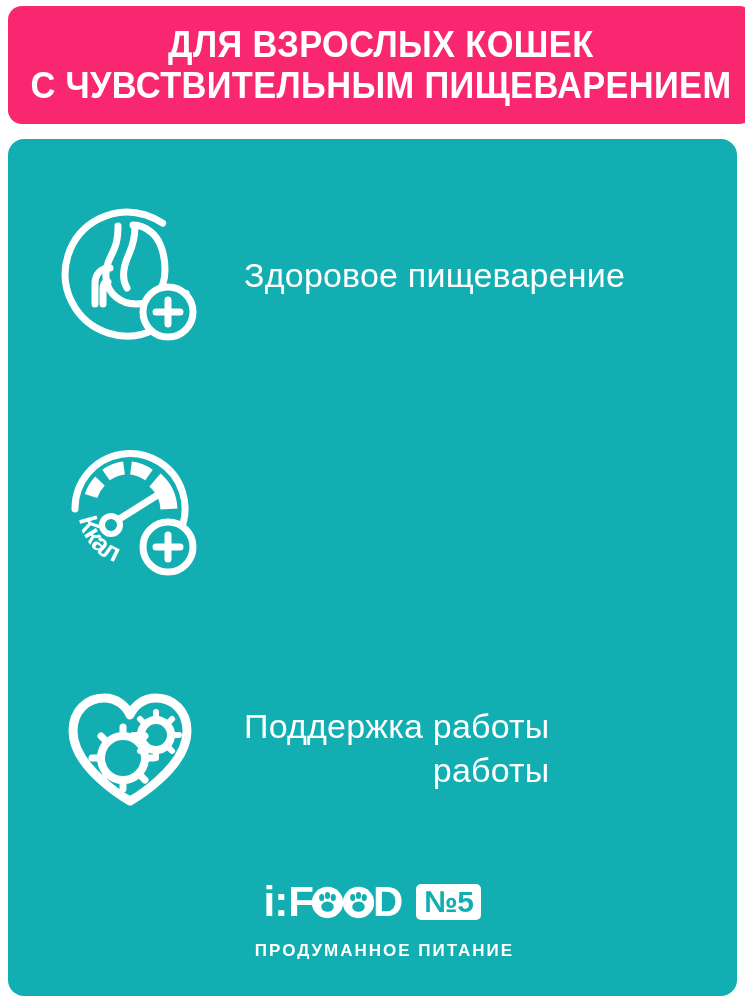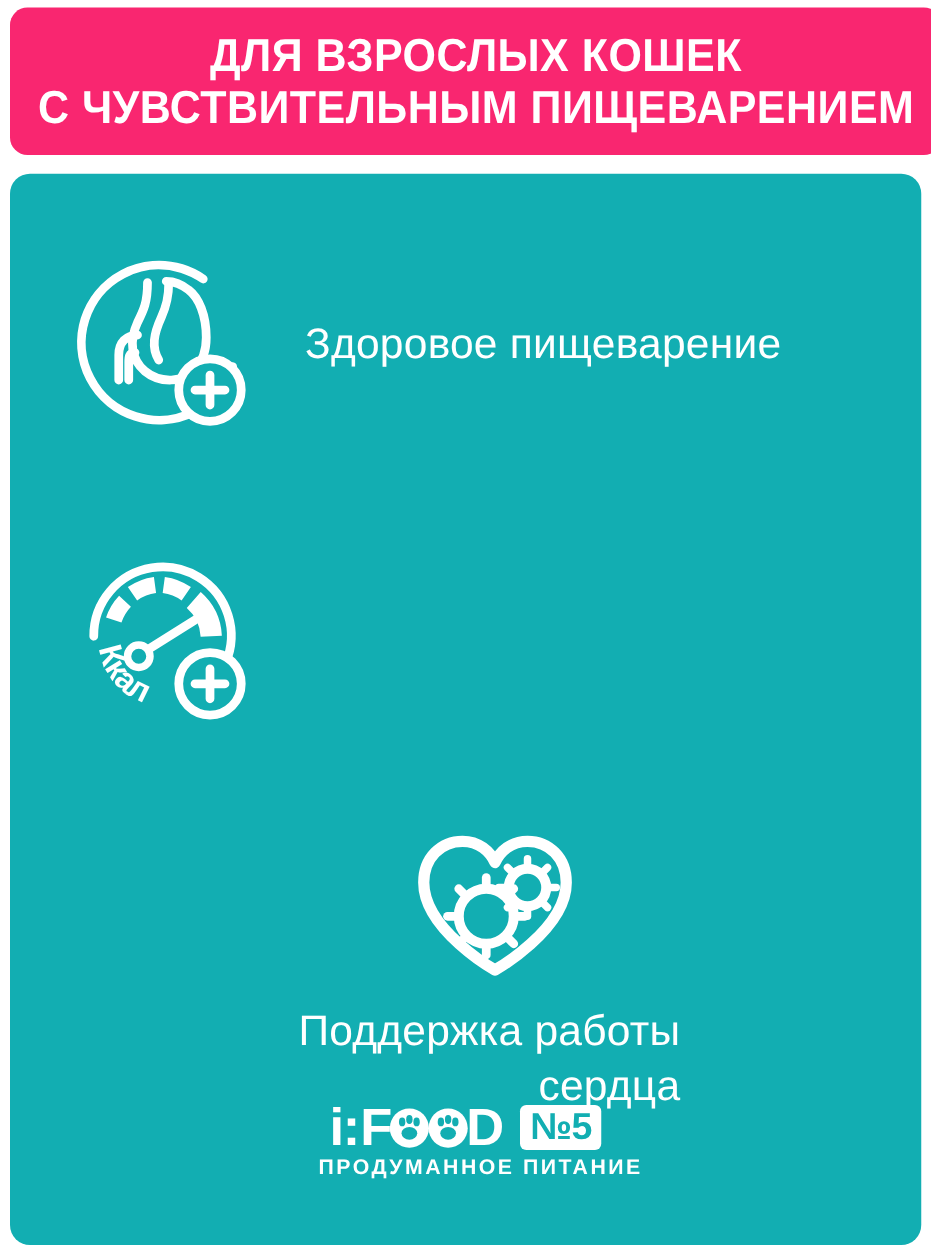--- a/index.html
+++ b/index.html
@@ -60,21 +60,21 @@
   
   .benefit-row {
     position: absolute;
     left: 0;
     width: 100%;
     display: flex;
     align-items: center;
   }
   .benefit-row-1 { top: 56px; }
   .benefit-row-2 { top: 290px; }
-  .benefit-row-3 { top: 504px; flex-direction: column; }
+  .benefit-row-3 { top: 529px; }
 
   .benefit-icon {
     width: 152px;
     min-width: 152px;
     height: 160px;
     margin-left: 46px;
     display: flex;
     align-items: center;
     justify-content: center;
   }
@@ -148,21 +148,21 @@
   }
   .num-badge-text {
     color: #12aeb2;
     font-weight: bold;
     font-size: 30px;
     line-height: 1.05;
     font-family: "Liberation Sans Narrow", "Liberation Sans", sans-serif;
     letter-spacing: -0.5px;
   }
   .logo-tagline {
-    margin-top: 1px;
+    margin-top: 18px;
     color: #ffffff;
     font-weight: bold;
     font-size: 17px;
     letter-spacing: 2.0px;
     font-family: "Liberation Sans Narrow", "Liberation Sans", sans-serif;
     white-space: nowrap;
     padding-left: 24px;
   }
 </style>
 </head>
@@ -256,21 +256,21 @@
             <path d="M0 16 L0 23"></path>
             <path d="M-11 11 L-16 16"></path>
             <path d="M-16 0 L-23 0"></path>
             <path d="M-11 -11 L-16 -16"></path>
           </g>
         </g>
       </svg>
     </div>
     <div class="benefit-text">
       <span class="tl">Поддержка работы</span>
-      <span class="tl">сердца</span>
+      <span class="tl">работы</span>
     </div>
   </div>
 
   <div class="logo-block">
     <div class="logo-top-row">
       <div class="logo-wordmark">
         <span class="logo-i">i:</span>
         <span class="logo-f">F</span>
 
         <svg class="paw-o" viewBox="0 0 40 40">

